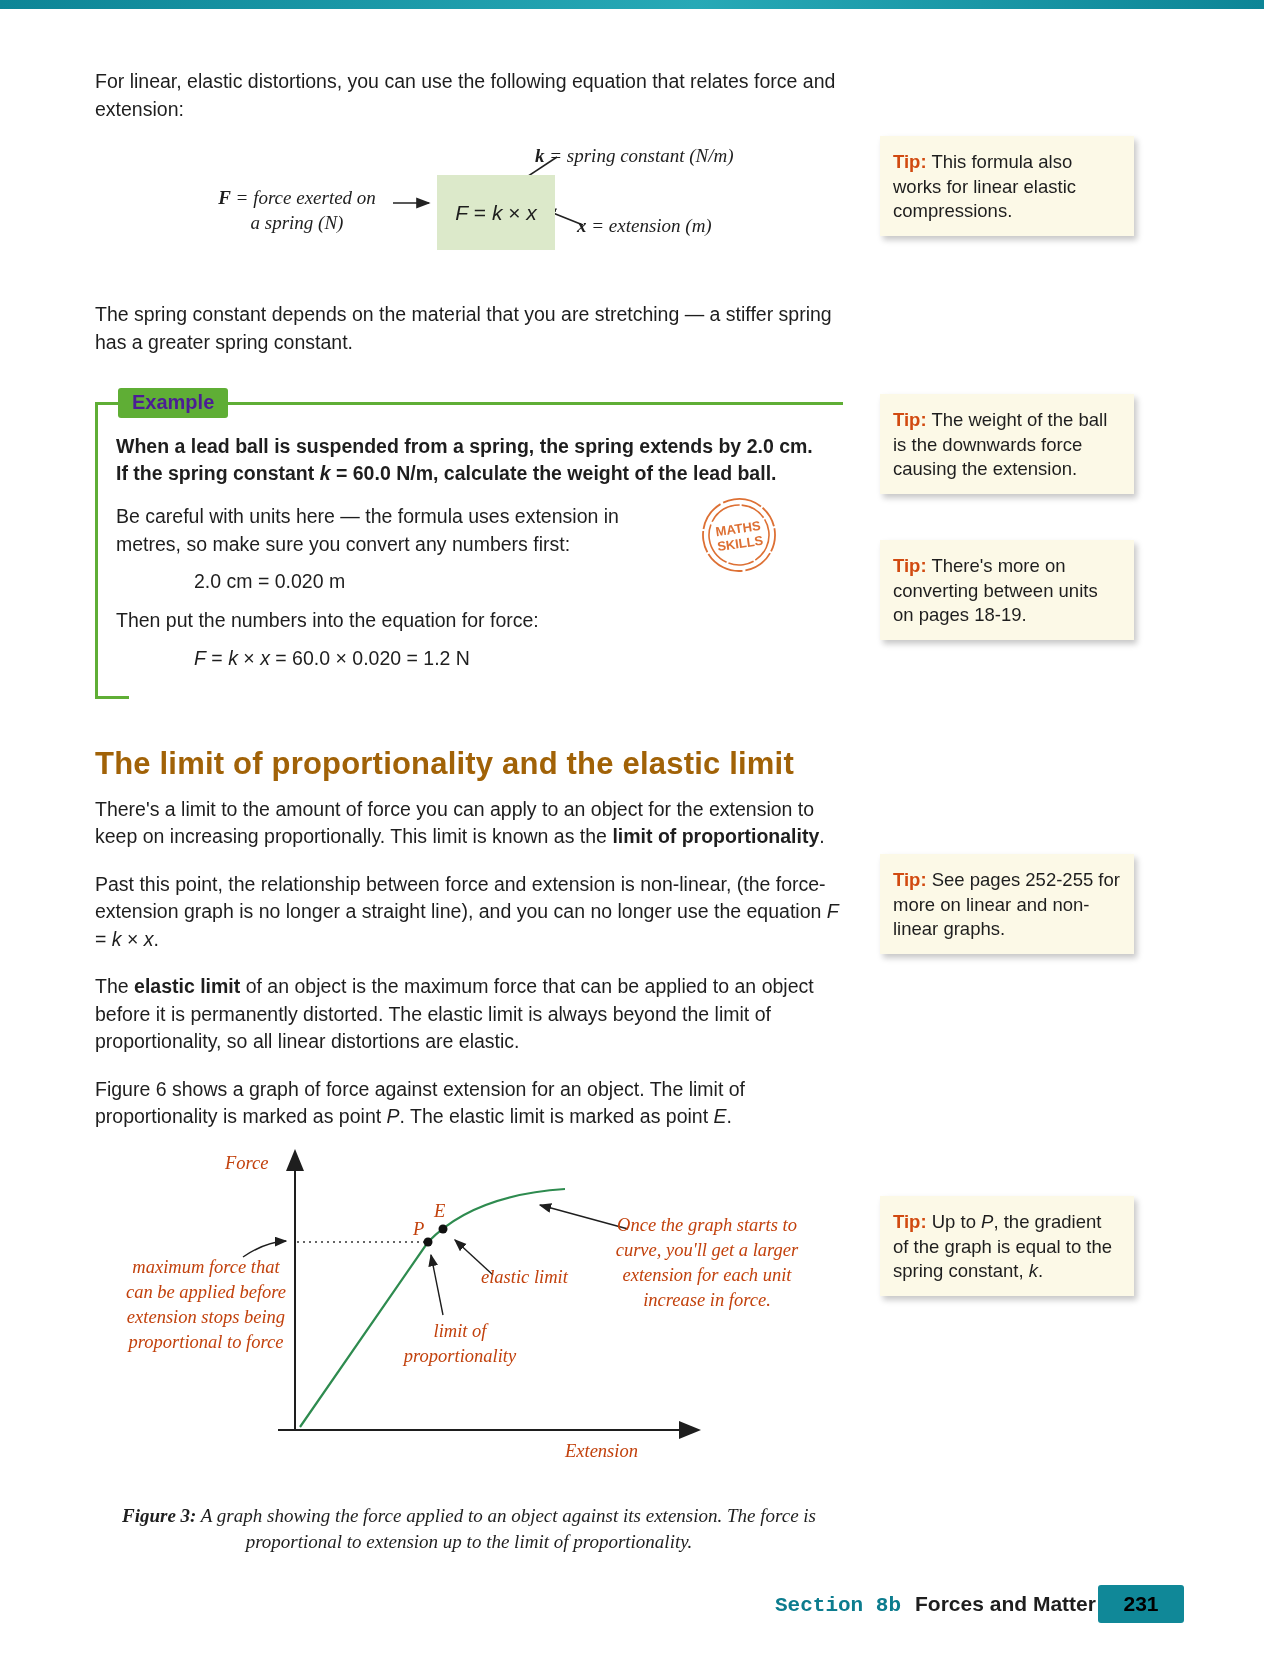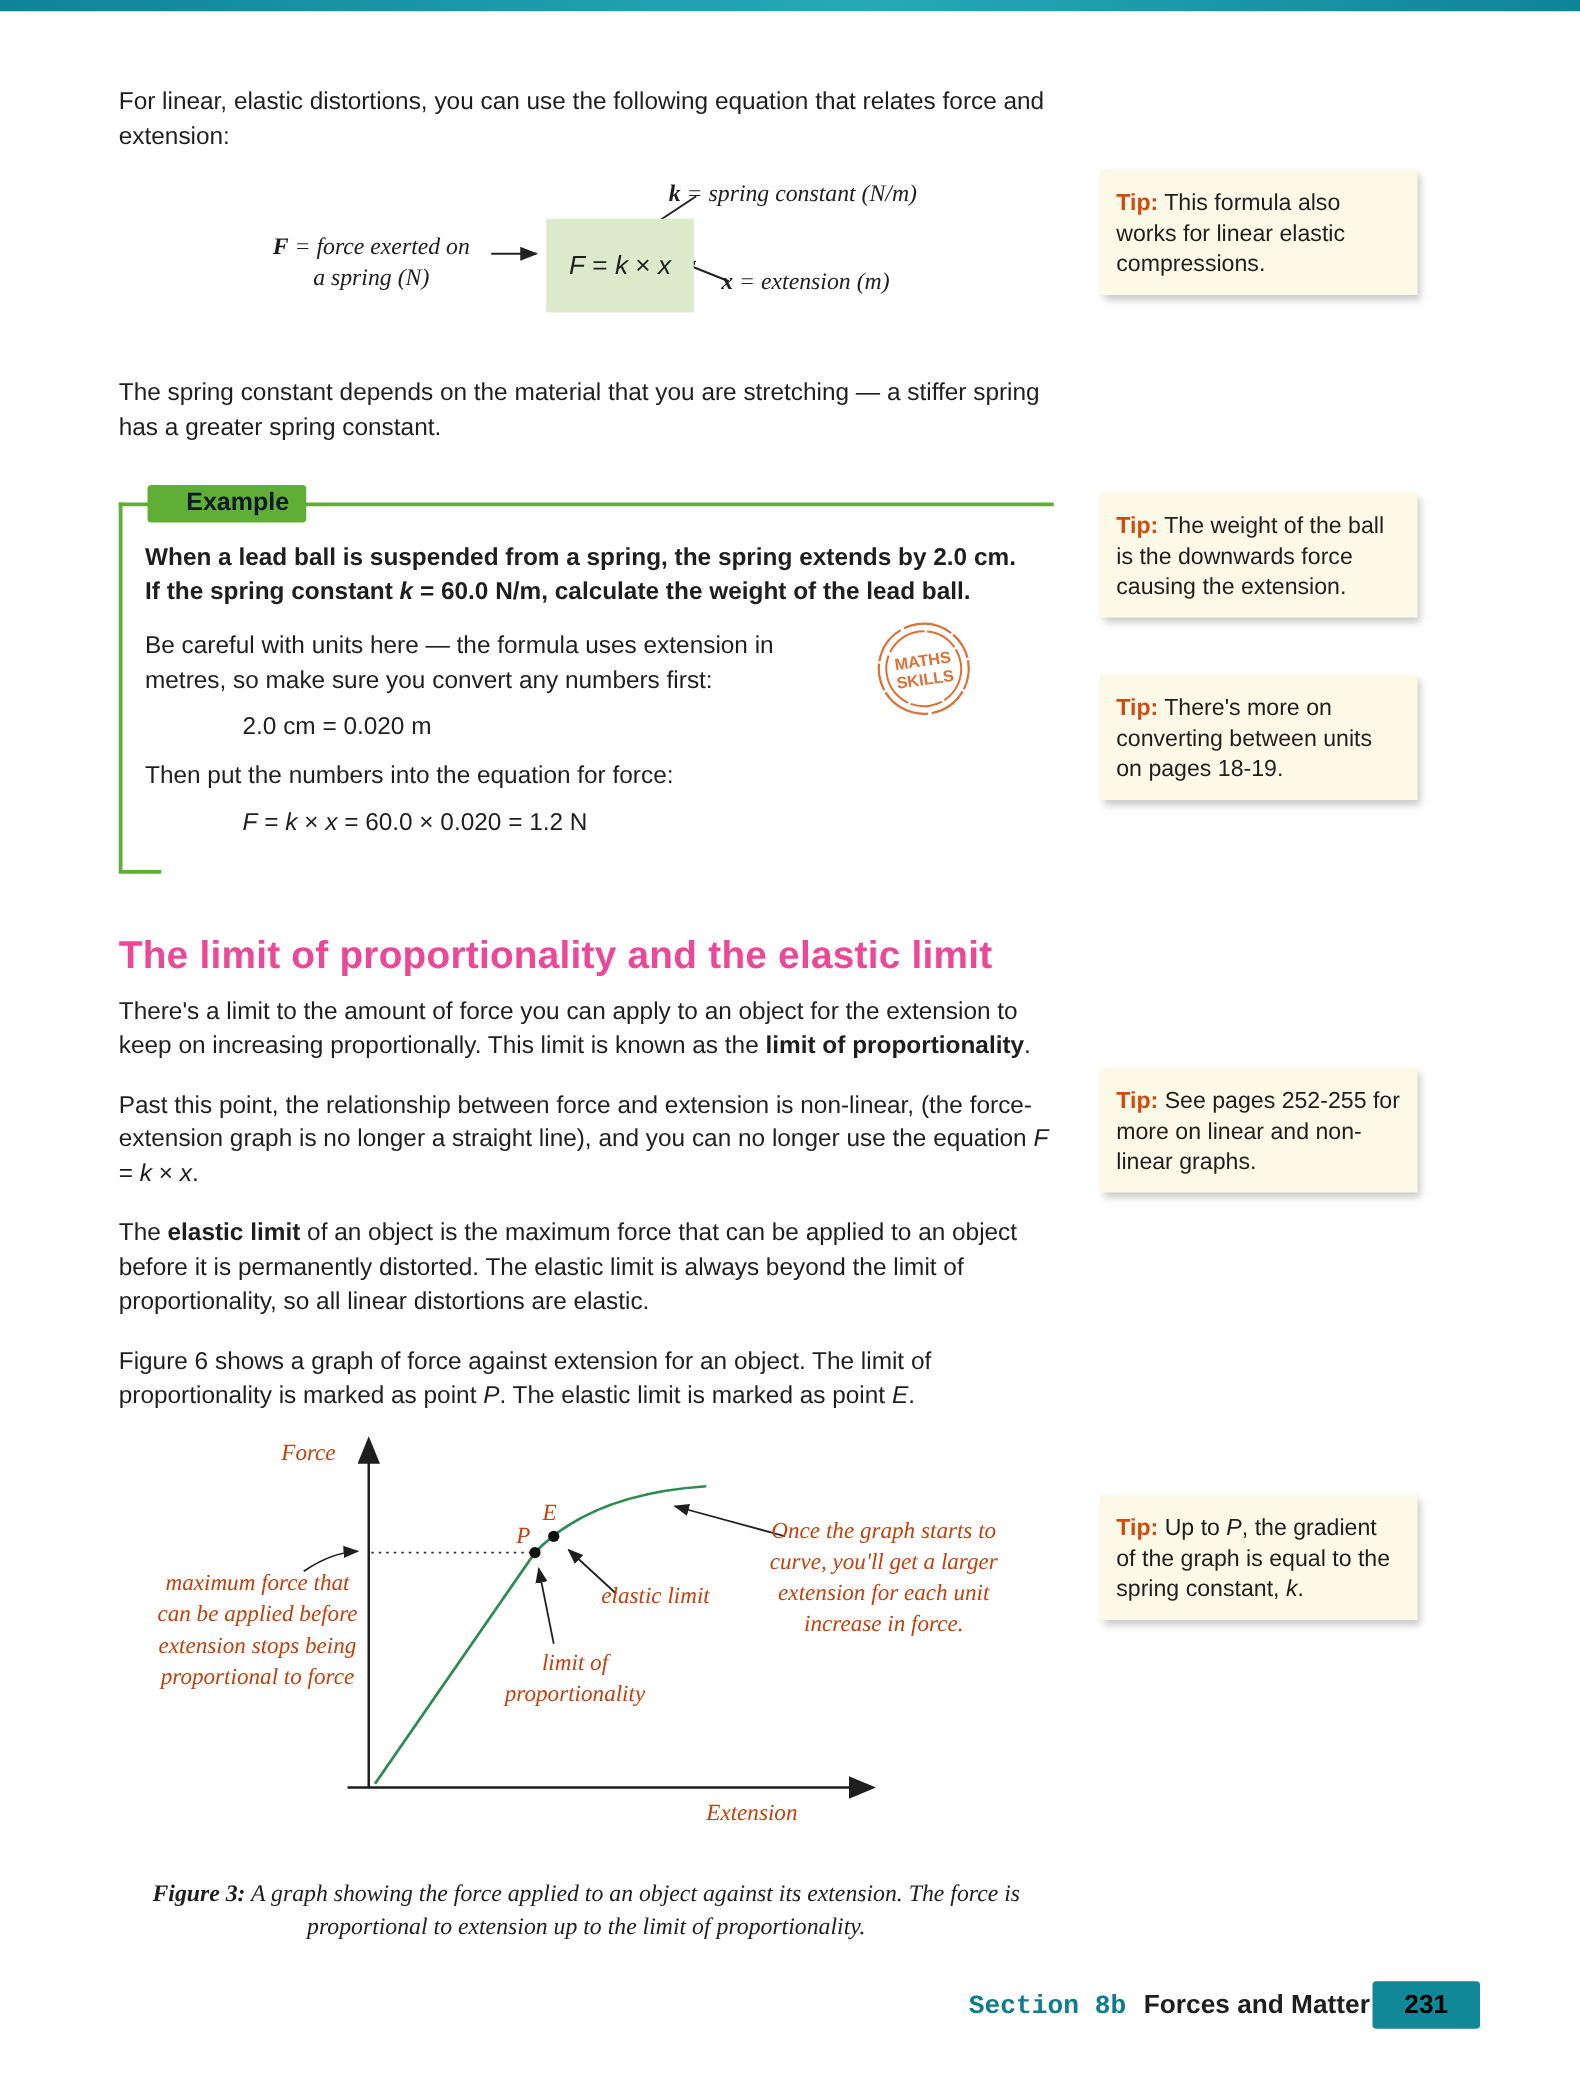--- a/index.html
+++ b/index.html
@@ -20,30 +20,30 @@
   .eq-f{position:absolute;left:108px;top:44px;width:188px;text-align:center;font-size:19px;line-height:25px;}
   .eq-box{position:absolute;left:342px;top:34px;width:118px;height:75px;background:#dce9ca;
           display:flex;align-items:center;justify-content:center;font-size:21px;}
   .eq-x{position:absolute;left:482px;top:74px;font-size:19px;}
   .eq-k,.eq-f,.eq-x{font-family:"Liberation Serif",serif;text-align:center;}
 
   
   .example-box{position:relative;margin-top:46px;border-top:3px solid #5fae35;border-left:3px solid #5fae35;
                padding:28px 18px 24px 18px;}
   .example-box::after{content:"";position:absolute;left:-3px;bottom:-3px;width:34px;height:3px;background:#5fae35;}
-  .example-label{position:absolute;top:-17px;left:20px;background:#5fae35;color:#0f172a;
-                 font-weight:bold;font-size:20px;padding:3px 14px 4px 31px;border-radius:3px;}
+  .example-label{position:absolute;top:-17px;left:20px;background:#5fae35;color:#4c1d95;
+                 font-weight:bold;font-size:20px;padding:3px 14px 4px 14px;border-radius:3px;}
   .example-title{font-size:19.5px;line-height:27px;margin-bottom:16px;}
   .example-row{position:relative;}
   .example-row .body{width:560px;}
   .indent{margin-left:78px;font-size:19.5px;line-height:27px;}
   .stamp{position:absolute;right:46px;top:-8px;width:80px;height:80px;}
 
   
-  .section-heading{margin:50px 0 14px 0;color:#ec4899;font-size:31px;font-weight:bold;
+  .section-heading{margin:50px 0 14px 0;color:#a16207;font-size:31px;font-weight:bold;
                    letter-spacing:0.2px;}
   .para{margin-top:20px;}
 
   
   .figure{position:relative;height:352px;margin-top:12px;}
   .fig-label{position:absolute;font-family:"Liberation Serif",serif;font-style:italic;
              font-size:18.5px;line-height:25px;color:#c2410c;}
   .fig-center{text-align:center;}
   .caption{margin-top:8px;text-align:center;font-family:"Liberation Serif",serif;
            font-style:italic;font-size:19px;line-height:26px;width:700px;margin-left:24px;}

